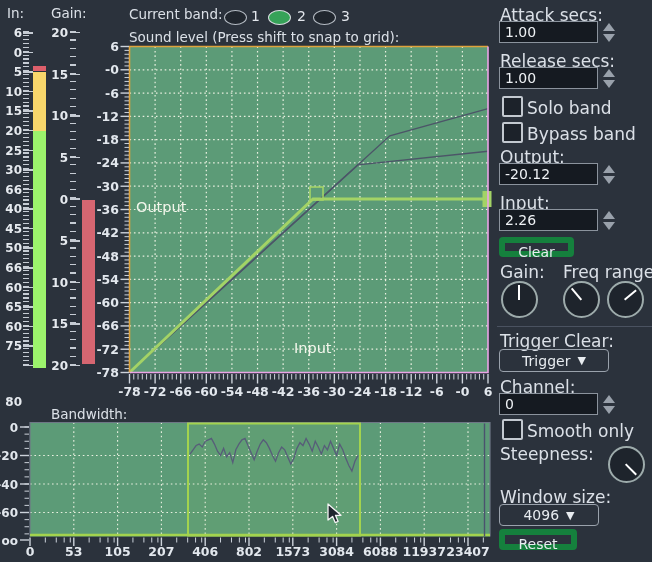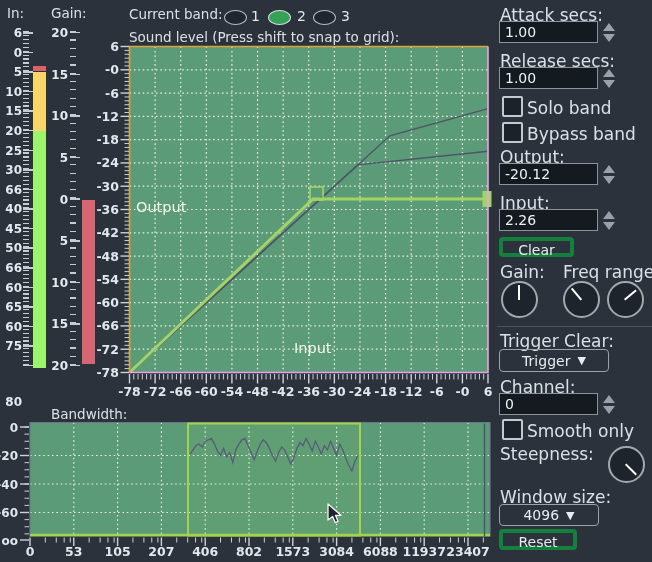--- a/index.html
+++ b/index.html
@@ -17,21 +17,21 @@
   .radio{position:absolute;width:21px;height:13px;border:1.5px solid #b5bcc4;border-radius:50%;background:#20262e;}
   .radio.on{background:#36a258;border-color:#d8dce0;}
   .rlab{position:absolute;font-size:14px;color:#e2e6ec;}
   .panel-lbl{position:absolute;font-size:17px;color:#dbe0e7;white-space:nowrap;}
   .ibox{position:absolute;left:2px;width:99px;height:22px;background:#151a21;border:1px solid #8b939d;
         color:#eef1f4;font-size:14px;font-family:inherit;padding:0 0 0 5px;box-sizing:border-box;}
   .spin{position:absolute;left:105px;width:13px;height:22px;display:flex;flex-direction:column;justify-content:center;gap:3px;align-items:center;cursor:pointer;}
   .tri-up{width:0;height:0;border-left:6px solid transparent;border-right:6px solid transparent;border-bottom:8px solid #99a1ab;}
   .tri-dn{width:0;height:0;border-left:6px solid transparent;border-right:6px solid transparent;border-top:8px solid #99a1ab;}
   .chk{position:absolute;left:5px;width:17px;height:17px;border:2px solid #c3c9d0;border-radius:2px;background:#1c222a;}
-  .btn{position:absolute;border:4px solid #15803d;border-radius:4px;background:transparent;color:#e8ecf0;
+  .btn{position:absolute;border:6px solid #15803d;border-radius:4px;background:transparent;color:#e8ecf0;
        font-size:14px;text-align:center;box-sizing:border-box;}
   .dd{position:absolute;left:2px;width:110px;height:23px;border:1px solid #9aa2ac;border-radius:4px;
       color:#e8ecf0;font-size:14px;display:flex;align-items:center;justify-content:center;gap:7px;box-sizing:border-box;}
   .knob{position:absolute;width:37px;height:37px;border:2.5px solid #9dabab;border-radius:50%;
         background:#1e242c;box-sizing:border-box;}
   .knob .ptr{position:absolute;left:15px;top:2px;width:2px;height:15px;background:#fff;transform-origin:1px 14.5px;}
   .sep{position:absolute;height:1px;background:#4a5260;}
   svg text{font-family:"DejaVu Sans","Liberation Sans",sans-serif;}
 </style>
 </head>

